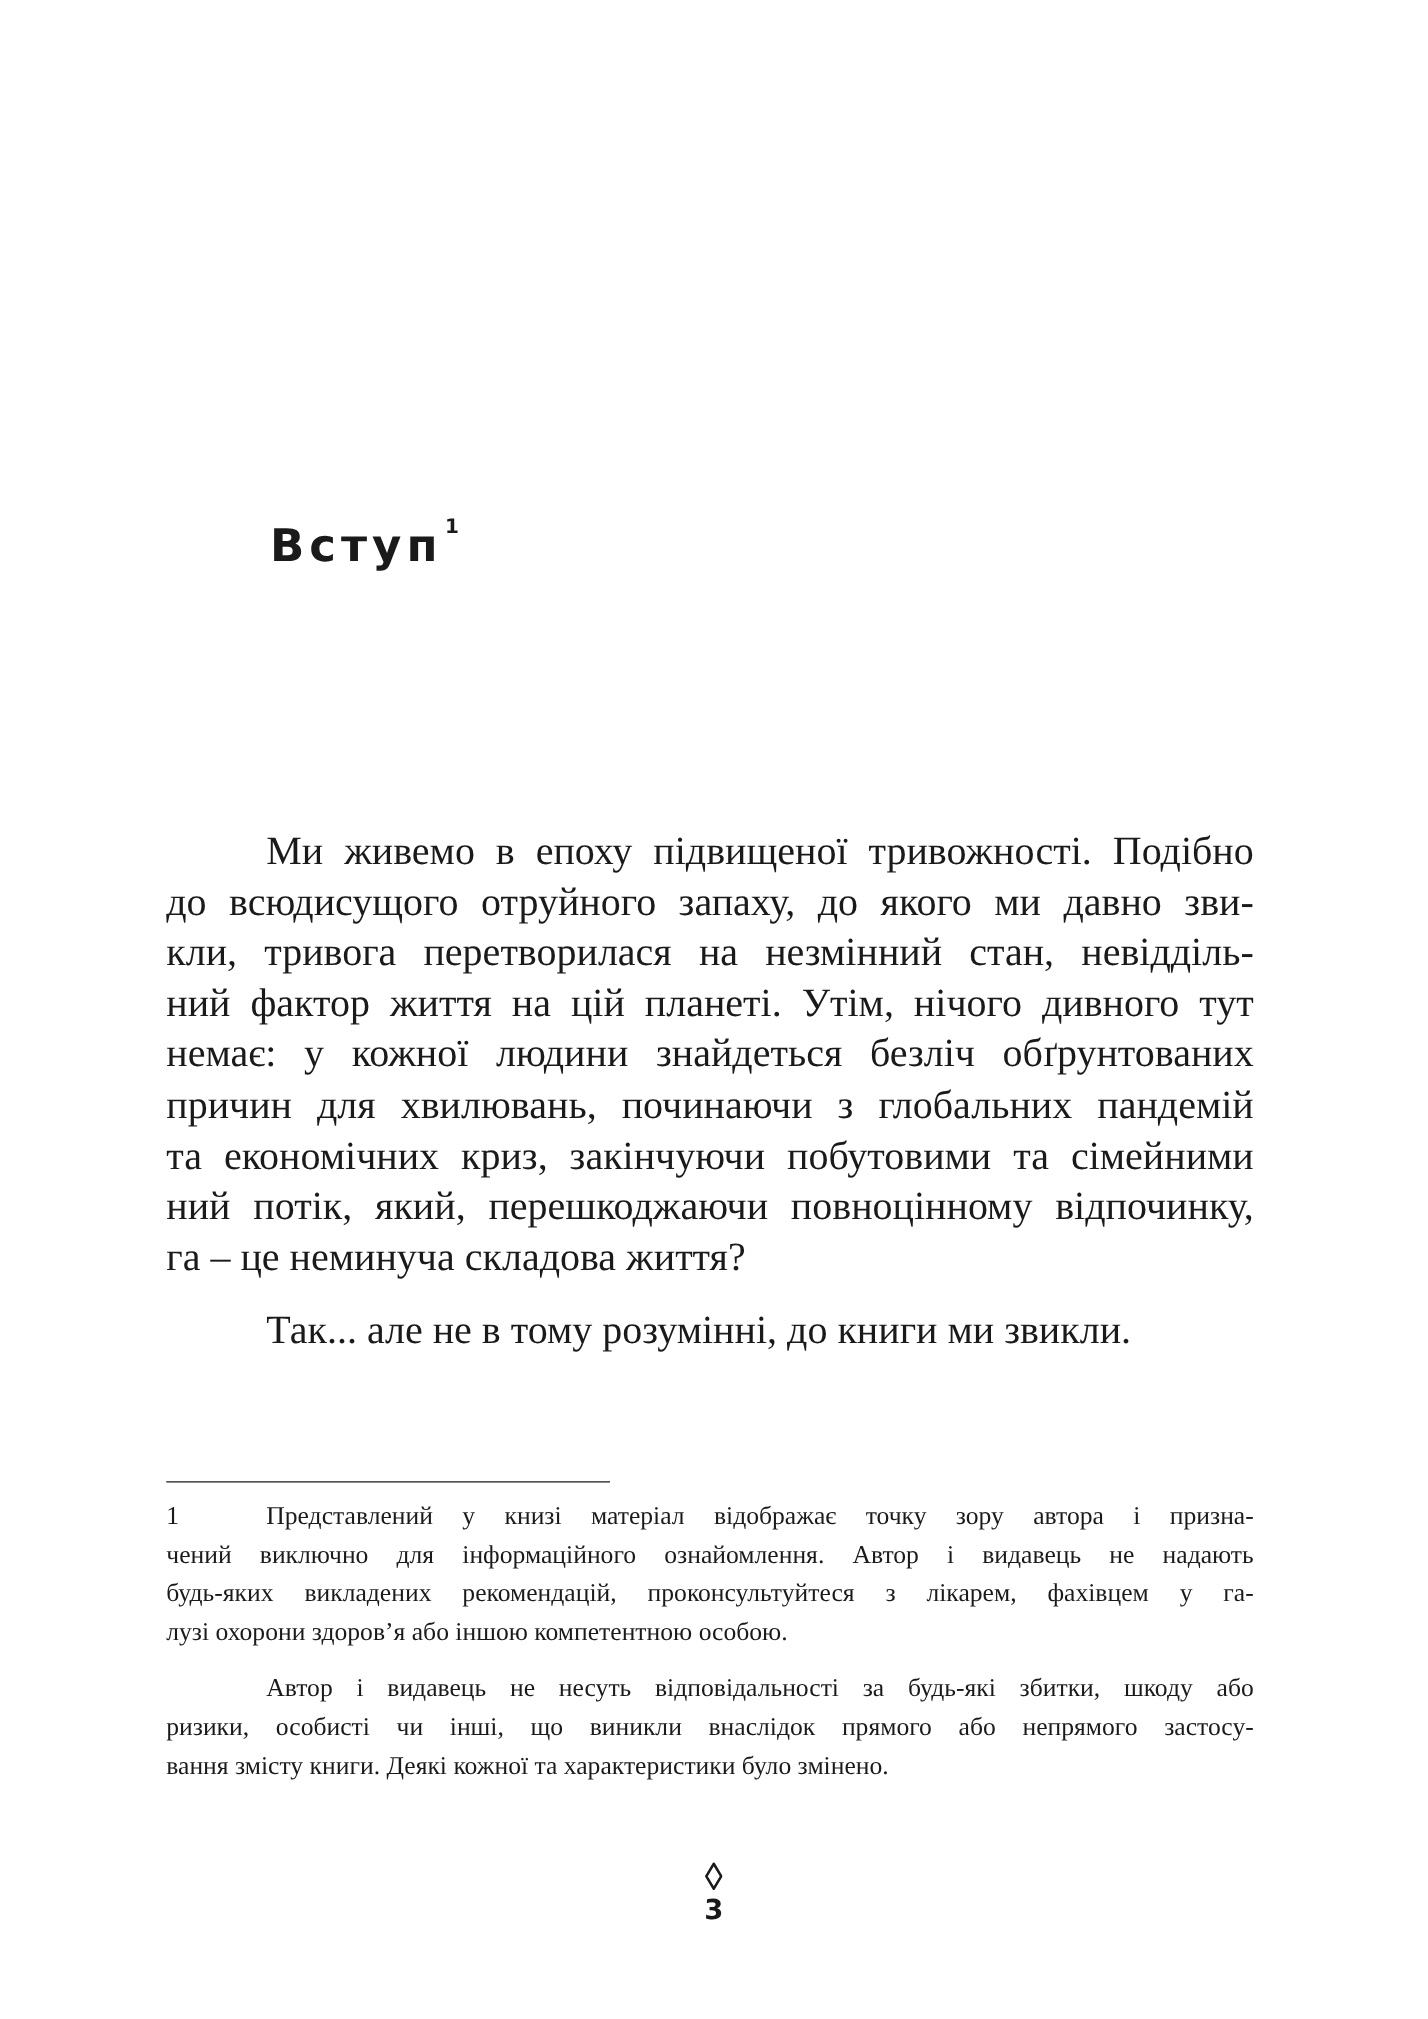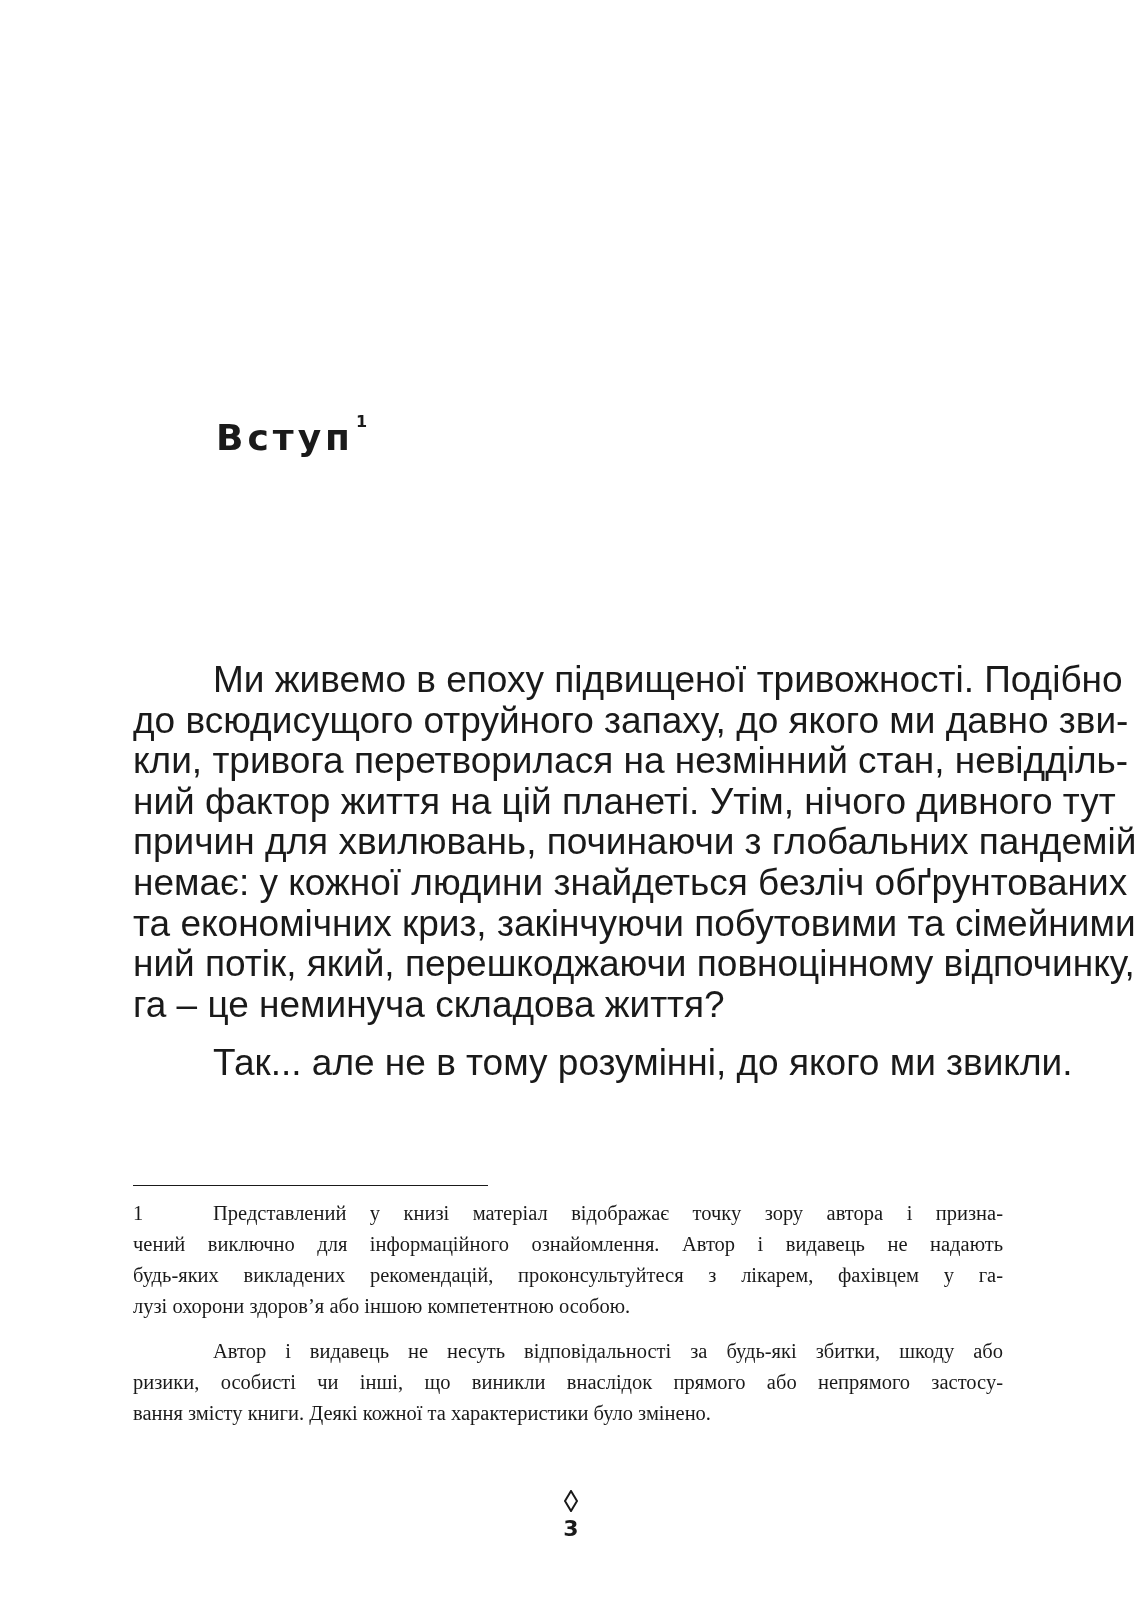--- a/index.html
+++ b/index.html
@@ -36,22 +36,22 @@
     letter-spacing: 0;
     position: relative;
     top: -10px;
     margin-left: 2px;
   }
   .body-text {
     position: absolute;
     left: 133px;
     top: 660px;
     width: 870px;
-    font-family: Liberation Sans, sans-serif;
-    font-size: 37px;
+    font-family: Liberation Serif, serif;
+    font-size: 32px;
     line-height: 40.6px;
     text-align: justify;
     color: #1a1a1a;
   }
   .line {
     display: block;
     text-align: justify;
     text-align-last: justify;
     white-space: nowrap;
   }
@@ -135,28 +135,28 @@
   <h1 class="chapter-title" style="margin:0;">
     <span>Вступ</span><sup>1</sup>
   </h1>
 
   <div class="body-text">
     <div>
       <span class="line indent">Ми живемо в епоху підвищеної тривожності. Подібно</span>
       <span class="line">до всюдисущого отруйного запаху, до якого ми давно зви-</span>
       <span class="line">кли, тривога перетворилася на незмінний стан, невідділь-</span>
       <span class="line">ний фактор життя на цій планеті. Утім, нічого дивного тут</span>
+      <span class="line">немає: у кожної людини знайдеться безліч обґрунтованих</span>
       <span class="line">причин для хвилювань, починаючи з глобальних пандемій</span>
-      <span class="line">немає: у кожної людини знайдеться безліч обґрунтованих</span>
       <span class="line">та економічних криз, закінчуючи побутовими та сімейними</span>
       <span class="line">ний потік, який, перешкоджаючи повноцінному відпочинку,</span>
       <span class="line last">га – це неминуча складова життя?</span>
     </div>
     <div style="margin-top:18px;">
-      <span class="line indent last">Так... але не в тому розумінні, до якого ми звикли.</span>
+      <span class="line indent last">Так... але не в тому розумінні, до книги ми звикли.</span>
     </div>
   </div>
 
   <div class="footnote-rule"></div>
 
   <div class="footnotes">
     <div class="fn-para">
       <span class="fn-line first-num">
         <span class="fn-num">1</span>
         <span class="fn-first-text">Представлений у книзі матеріал відображає точку зору автора і призна-</span>

